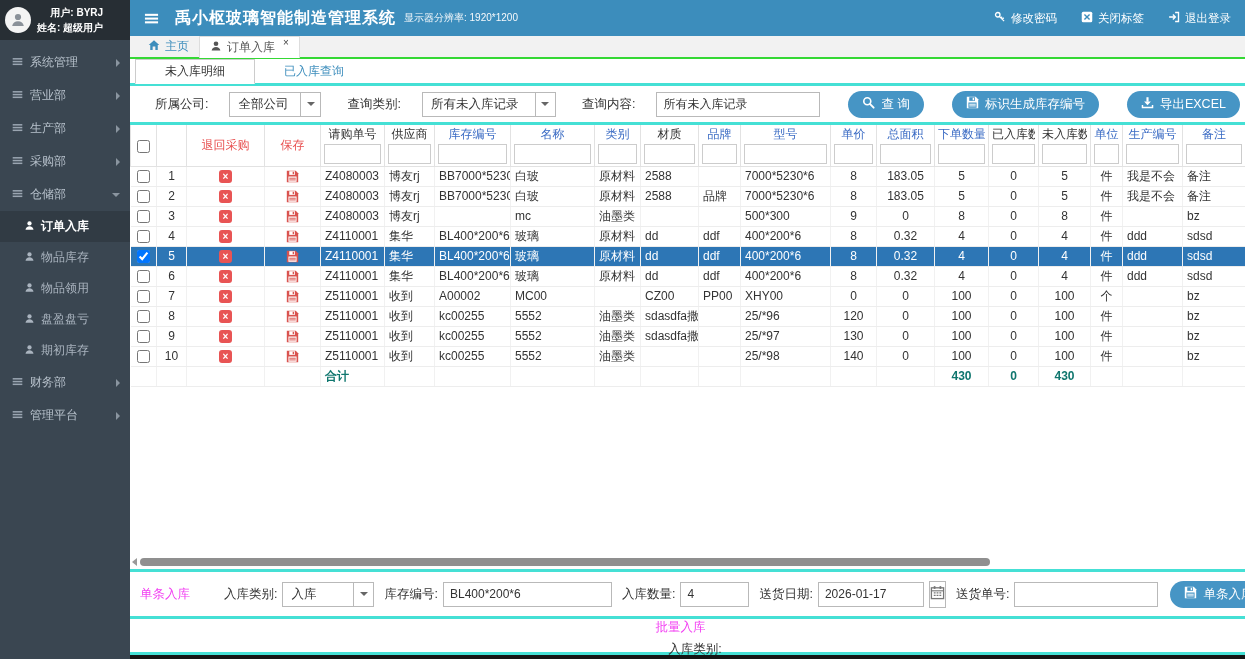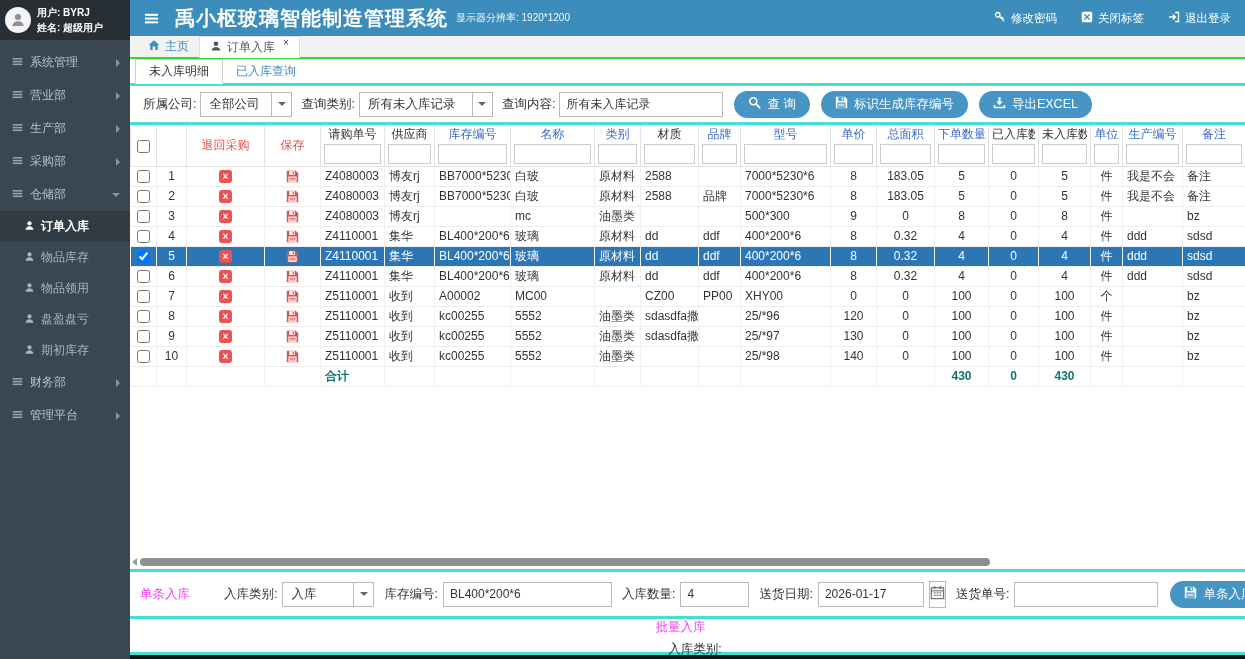--- a/index.html
+++ b/index.html
@@ -4,49 +4,49 @@
 <style>
   html,body{margin:0;padding:0;}
   body{width:1245px;height:659px;overflow:hidden;background:#fff;
        font-family:"Liberation Sans","DejaVu Sans",sans-serif;font-size:12px;color:#333;}
   .app{display:flex;width:1245px;height:659px;}
 
   
   .sidebar{width:130px;min-width:130px;background:#3a4651;display:flex;flex-direction:column;}
   .user-panel{height:40px;background:#272e34;display:flex;align-items:center;gap:6px;padding:0 5px;flex:none;}
   .avatar{width:26px;height:26px;border-radius:50%;background:#f4f4f4;display:flex;align-items:center;justify-content:center;flex:none;}
-  .user-texts{font-size:10px;font-weight:bold;color:#fff;line-height:1.5;white-space:nowrap;}
+  .user-texts{font-size:10px;font-weight:bold;color:#fff;line-height:1.5;white-space:nowrap;text-align:right;}
   .menu{flex:1;padding-top:6px;}
   .menu-item{height:33px;display:flex;align-items:center;gap:7px;padding:0 10px 0 12px;font-size:12px;color:#b8c2cc;cursor:pointer;}
   .mi-label{white-space:nowrap;}
   .mi-caret{margin-left:auto;}
   .caret-r{width:0;height:0;border-left:4px solid #8a95a0;border-top:4px solid transparent;border-bottom:4px solid transparent;display:inline-block;}
   .caret-d{width:0;height:0;border-top:4px solid #8a95a0;border-left:4px solid transparent;border-right:4px solid transparent;display:inline-block;}
   .submenu-item{height:31px;display:flex;align-items:center;gap:6px;padding-left:24px;font-size:12px;color:#aab4bf;cursor:pointer;}
   .submenu-item.active{background:#313b44;color:#fff;font-weight:bold;}
 
   
   .main{flex:1;display:flex;flex-direction:column;min-width:0;background:#fff;}
   .topbar{height:36px;background:#3c8dbc;color:#fff;display:flex;align-items:center;padding:0 14px;flex:none;}
   .hamburger{margin-right:16px;display:flex;cursor:pointer;}
-  .title{font-size:20px;font-weight:bold;letter-spacing:1px;white-space:nowrap;}
+  .title{font-size:16px;font-weight:bold;letter-spacing:1px;white-space:nowrap;}
   .subtitle{font-size:10px;margin-left:8px;opacity:.95;white-space:nowrap;}
   .topbar-actions{margin-left:auto;display:flex;gap:24px;font-size:11.5px;}
   .tb-action{display:flex;align-items:center;gap:5px;cursor:pointer;white-space:nowrap;}
 
   .tabbar{height:21px;background:#f2f2f2;border-bottom:2px solid #35d835;display:flex;align-items:center;padding-left:8px;flex:none;}
   .tab{height:21px;display:flex;align-items:center;gap:5px;padding:0 10px;font-size:12px;color:#3c8dbc;cursor:pointer;white-space:nowrap;}
   .tab.active{background:#fff;color:#555;border:1px solid #ddd;border-bottom:none;}
   .tab-close{font-size:10px;color:#444;margin-left:3px;position:relative;top:-4px;line-height:1;}
 
   .subtabs{height:24px;background:#fff;border-bottom:3px solid #45e0d5;display:flex;align-items:flex-end;padding-left:5px;flex:none;}
-  .subtab{height:23px;display:flex;align-items:center;padding:0 13px;font-size:12px;color:#3c8dbc;cursor:pointer;white-space:nowrap;}
+  .subtab{height:23px;display:flex;align-items:center;padding:0 29px;font-size:12px;color:#3c8dbc;cursor:pointer;white-space:nowrap;}
   .subtab.active{border:1px solid #ccc;border-bottom:1px solid #fff;color:#333;background:#fff;margin-bottom:-1px;}
 
-  .filterbar{height:36px;border-bottom:3px solid #45e0d5;display:flex;align-items:center;gap:4px;padding-left:8px;flex:none;font-size:12.5px;}
+  .filterbar{height:36px;border-bottom:3px solid #45e0d5;display:flex;align-items:center;gap:21px;padding-left:20px;flex:none;font-size:12.5px;}
   .flabel{margin-left:5px;white-space:nowrap;}
   .select{display:flex;align-items:stretch;height:25px;cursor:pointer;}
   .sel-val{border:1px solid #b9b9b9;display:flex;align-items:center;padding:0 8px;background:#fff;min-width:54px;white-space:nowrap;}
   .sel-val.wide{min-width:96px;}
   .sel-caret{border:1px solid #b9b9b9;border-left:none;width:19px;display:flex;align-items:center;justify-content:center;background:#fff;}
   .tri-down{width:0;height:0;border-top:4px solid #666;border-left:4px solid transparent;border-right:4px solid transparent;}
   .ftext{height:23px;border:1px solid #b9b9b9;padding:0 6px;font:inherit;font-size:12px;color:#333;}
   .w-query{width:150px;}
   .pill{height:27px;border:none;border-radius:14px;background:#4695c5;color:#fff;display:flex;align-items:center;gap:6px;
         padding:0 14px;font:inherit;font-size:12.5px;cursor:pointer;margin-left:7px;white-space:nowrap;}

